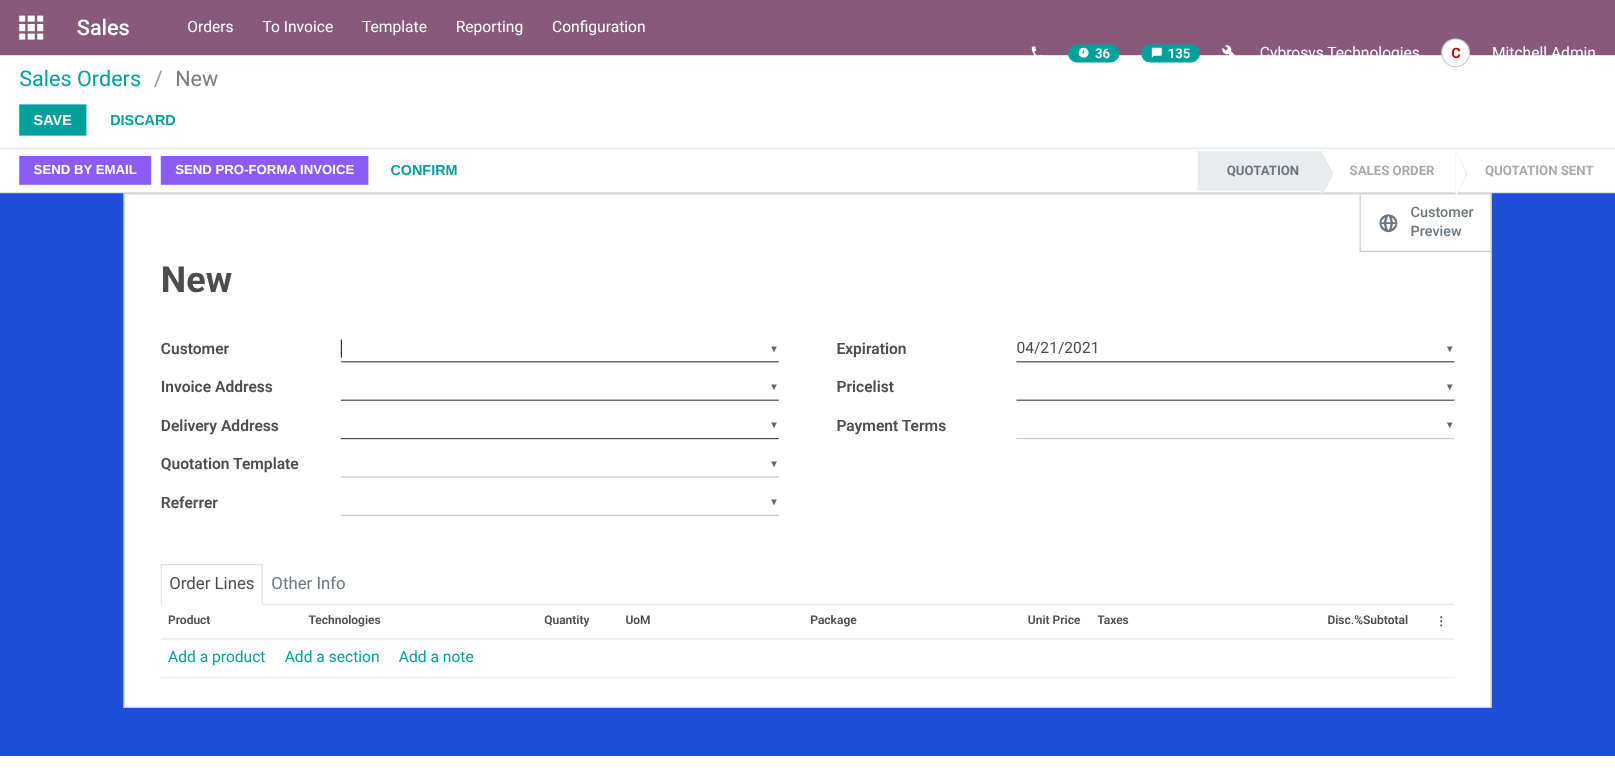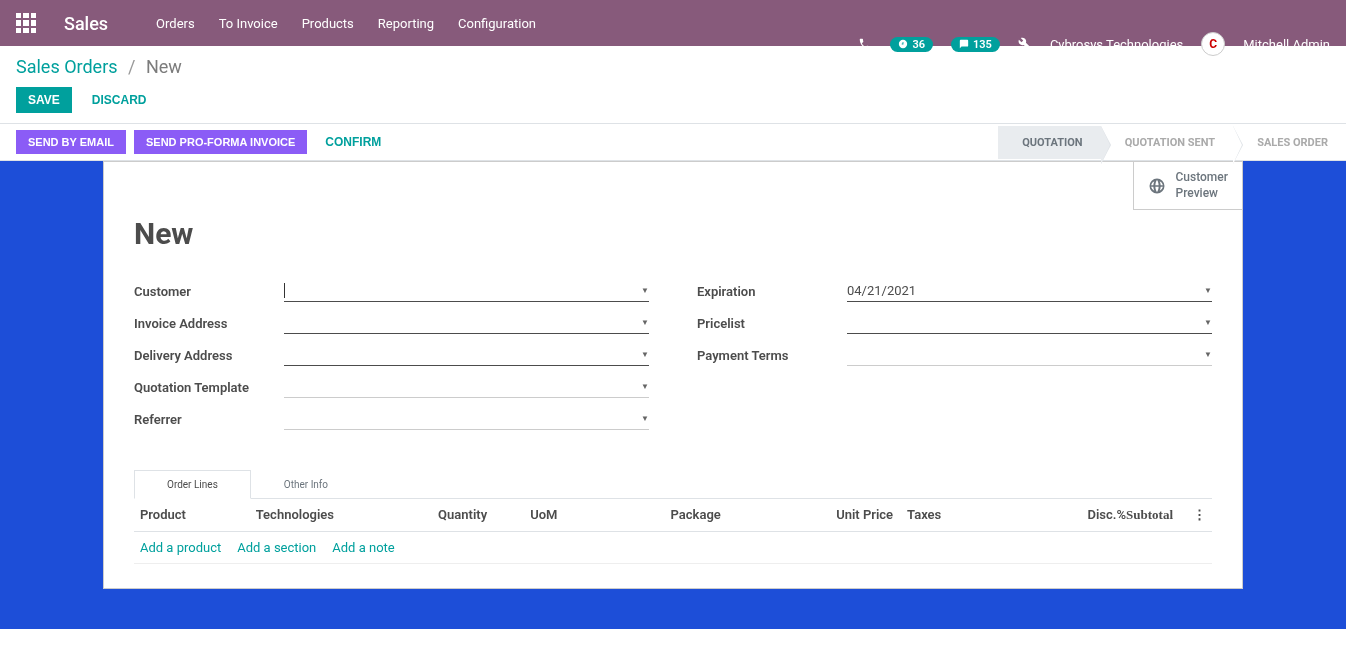--- a/index.html
+++ b/index.html
@@ -58,33 +58,33 @@
     .field-label { width: 150px; font-weight:600; font-size: 13px; color:#4c4c4c; }
     .field-input { flex:1; position:relative; border-bottom:1px solid #4c4c4c; height:22px; display:flex; align-items:center; }
     .field-input.light { border-bottom-color:#ccc; }
     .field-input .caret { margin-left:auto; font-size:8px; color:#666; }
     .field-input .val { font-size:13px; }
     .field-input .cursor { width:1px; height:15px; background:#333; }
     
     
     .notebook { margin-top: 30px; }
     .tabs { display:flex; border-bottom:1px solid #dee2e6; }
-    .tab { padding: 8px 32px; font-size:10px; color:#6c757d; cursor:pointer; border:1px solid transparent; border-bottom:none; position:relative; top:1px; }
+    .tab { padding: 8px 6px; font-size:14px; color:#6c757d; cursor:pointer; border:1px solid transparent; border-bottom:none; position:relative; top:1px; }
     .tab.active { border-color:#dee2e6; background:#fff; color:#4c4c4c; border-bottom:1px solid #fff; }
     
-    .table-head { display:flex; padding: 8px 6px; border-bottom:1px solid #dee2e6; font-weight:600; font-size:13px; }
+    .table-head { display:flex; padding: 8px 6px; border-bottom:1px solid #dee2e6; font-weight:600; font-size:10px; }
     .th-product { width:130px; }
     .th-desc { width:150px; }
     .th-qty { width:110px; text-align:right; }
-    .th-uom { width:90px; padding-left:30px;text-align:center; }
+    .th-uom { width:90px; padding-left:30px; }
     .th-pkg { width:200px; padding-left:100px; }
     .th-unit { width:150px; text-align:right; }
     .th-tax { width:100px; padding-left:14px; }
     .th-disc { width:160px; text-align:right; }
-    .th-sub { flex:1; text-align:right; padding-right:20px;font-family:Liberation Serif, serif; }
+    .th-sub { flex:1; text-align:right; padding-right:20px; }
     .th-more { width:14px; text-align:right;}
     
     .table-body { padding: 8px 6px; border-bottom:1px solid #eee;text-align:right; }
     .add-links { display:flex; gap:16px; }
     .add-links a { color:#00a09d; text-decoration:none; font-size:13px; cursor:pointer; }
   </style>
 </head>
 <body>
 
 <div class="topnav">
@@ -96,21 +96,21 @@
       <span></span>
       <span></span>
       <span></span>
       <span></span>
       <span></span>
   </div>
   <div class="brand">Sales</div>
   <div class="menu">
     <a>Orders</a>
     <a>To Invoice</a>
-    <a>Products</a>
+    <a>Template</a>
     <a>Reporting</a>
     <a>Configuration</a>
   </div>
   <div class="topright">
     <svg class="icon-phone" viewBox="0 0 24 24">
         <path d="M6.6 10.8c1.4 2.8 3.7 5.1 6.5 6.5l2.2-2.2c.3-.3.7-.4 1-.2 1.1.4 2.4.6 3.6.6.6 0 1 .4 1 1V20c0 .6-.4 1-1 1C10.6 21 3 13.4 3 4c0-.6.4-1 1-1h3.5c.6 0 1 .4 1 1 0 1.2.2 2.5.6 3.6.1.4 0 .8-.2 1l-2.3 2.2z"></path>
       </svg>
     <div class="badge">
       <svg width="10" height="10" viewBox="0 0 24 24" fill="#fff">
           <path d="M12 2a10 10 0 100 20 10 10 0 000-20zm1 11h-4v-2h2V7h2v6z"></path>
@@ -147,22 +147,22 @@
 </div>
 
 <div class="statusbar-wrap">
   <div class="statusbar-left">
     <button class="btn-status">SEND BY EMAIL</button>
     <button class="btn-status">SEND PRO-FORMA INVOICE</button>
     <button class="btn-status-link">CONFIRM</button>
   </div>
   <div class="statusbar-right">
     <div class="arrow-step active">QUOTATION</div>
+    <div class="arrow-step">SALES ORDER</div>
     <div class="arrow-step">QUOTATION SENT</div>
-    <div class="arrow-step">SALES ORDER</div>
   </div>
 </div>
 
 <div class="sheet-bg">
   <div class="sheet">
     <div class="btn-box">
       <svg viewBox="0 0 24 24">
           <path d="M12 2a10 10 0 100 20 10 10 0 000-20zm7.9 9h-3a15 15 0 00-1.3-5.3A8 8 0 0119.9 11zM12 4c.9 1.2 2 3.5 2.2 7H9.8C10 7.5 11.1 5.2 12 4zM4.1 13h3a15 15 0 001.3 5.3A8 8 0 014.1 13zM7.1 11h-3a8 8 0 014.3-5.3A15 15 0 007.1 11zM12 20c-.9-1.2-2-3.5-2.2-7h4.4c-.2 3.5-1.3 5.8-2.2 7zm3.6-1.7A15 15 0 0016.9 13h3a8 8 0 01-4.3 5.3z"></path>
         </svg>
       <div class="bt-text">

